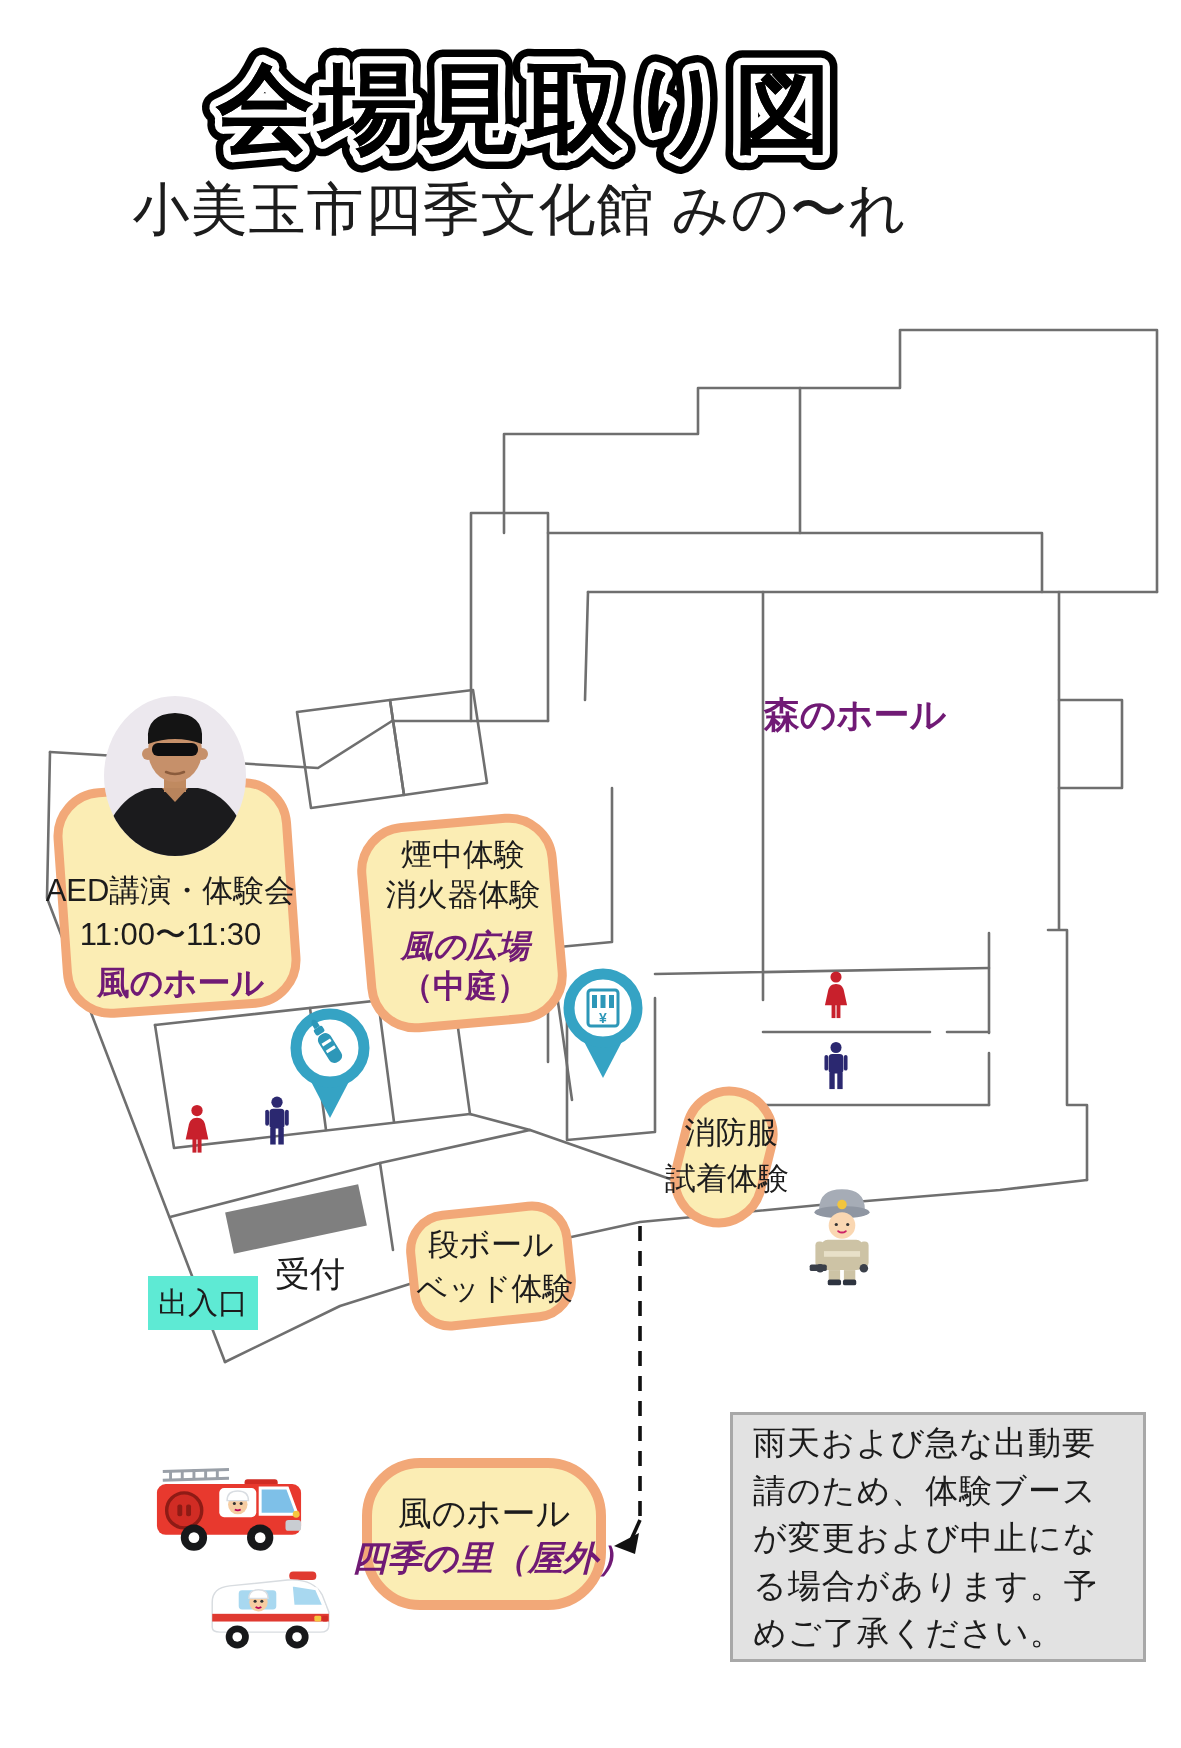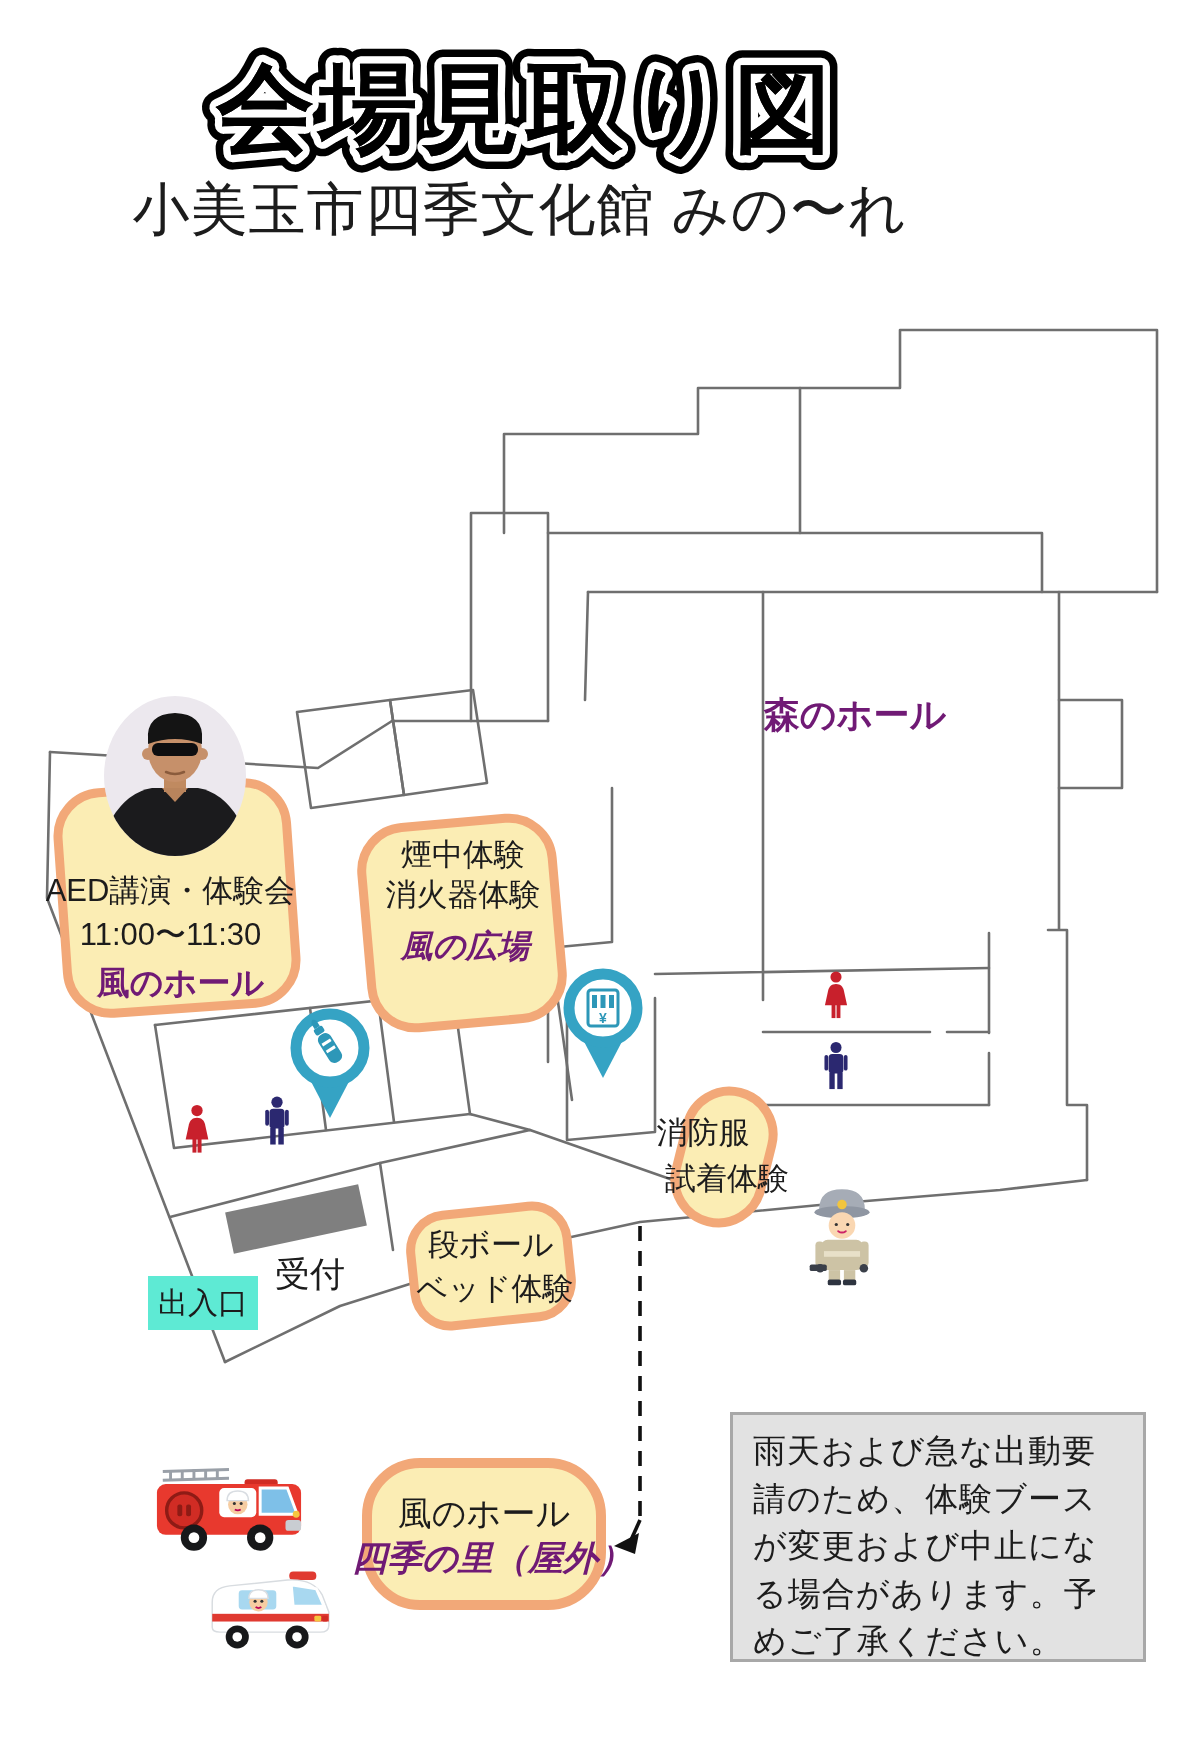--- a/index.html
+++ b/index.html
@@ -4,21 +4,21 @@
 <style>
   html,body{margin:0;padding:0;background:#fff;}
   .stage{position:relative;width:1181px;height:1748px;background:#fff;overflow:hidden;
          font-family:"Liberation Sans","DejaVu Sans",sans-serif;color:#1c1c1c;}
   .abs{position:absolute;}
   .lbl{text-align:center;line-height:1.25;white-space:nowrap;}
   .blue{color:#701a75;font-weight:bold;}
   .blob{background:#FBEDB4;border:9px solid #F2A878;border-radius:48px;box-sizing:border-box;}
   .z1{z-index:1}.z2{z-index:2}.z3{z-index:3}.z4{z-index:4}.z5{z-index:5}
   .notice{background:#E2E2E2;border:3px solid #A8A8A8;box-sizing:border-box;
-          font-size:33px;line-height:1.44;padding:12px 20px;letter-spacing:1px;
+          font-size:33px;line-height:1.44;padding:4px 20px;letter-spacing:1px;
           white-space:normal;text-align:left;}
   .entrance{background:#5eead4;display:flex;align-items:center;justify-content:center;
             font-size:30px;}
   .subtitle{font-size:57px;letter-spacing:1px;text-align:center;white-space:nowrap;}
 </style>
 </head>
 <body>
 
 <div class="stage">
 
@@ -237,22 +237,23 @@
   <div class="abs z5 lbl blue" style="left:735px;top:692px;width:240px;font-size:36px;">森のホール</div>
   <div class="abs z5 lbl" style="left:252px;top:1252px;width:116px;font-size:35px;">受付</div>
 
   <div class="abs z5 lbl" style="left:28px;top:872px;width:285px;font-size:31px;">AED講演・体験会</div>
   <div class="abs z5 lbl" style="left:28px;top:916px;width:285px;font-size:31px;">11:00〜11:30</div>
   <div class="abs z5 lbl blue" style="left:28px;top:962px;width:305px;font-size:33px;">風のホール</div>
 
   <div class="abs z5 lbl" style="left:363px;top:836px;width:200px;font-size:31px;">煙中体験</div>
   <div class="abs z5 lbl" style="left:358px;top:876px;width:210px;font-size:31px;">消火器体験</div>
   <div class="abs z5 lbl blue" style="left:360px;top:926px;width:210px;font-size:32px;font-style:italic;">風の広場</div>
-
-  <div class="abs z5 lbl" style="left:638px;top:1114px;width:130px;font-size:31px;">消防服</div>
+  <div class="abs z5 lbl blue" style="left:360px;top:966px;width:210px;font-size:32px;">（中庭）</div>
+
+  <div class="abs z5 lbl" style="left:666px;top:1114px;width:130px;font-size:31px;">消防服</div>
   <div class="abs z5 lbl" style="left:652px;top:1160px;width:150px;font-size:31px;">試着体験</div>
 
   <div class="abs z5 lbl" style="left:408px;top:1226px;width:166px;font-size:31px;">段ボール</div>
   <div class="abs z5 lbl" style="left:404px;top:1270px;width:182px;font-size:31px;">ベッド体験</div>
 
   <div class="abs z5 lbl" style="left:368px;top:1492px;width:232px;font-size:34px;">風のホール</div>
   <div class="abs z5 lbl blue" style="left:352px;top:1536px;width:264px;font-size:35px;font-style:italic;">四季の里（屋外）</div>
 
   <div class="abs z5 notice" style="left:730px;top:1412px;width:416px;height:250px;">
     <span>雨天および急な出動要請のため、体験ブースが変更および中止になる場合があります。予めご了承ください。</span>

